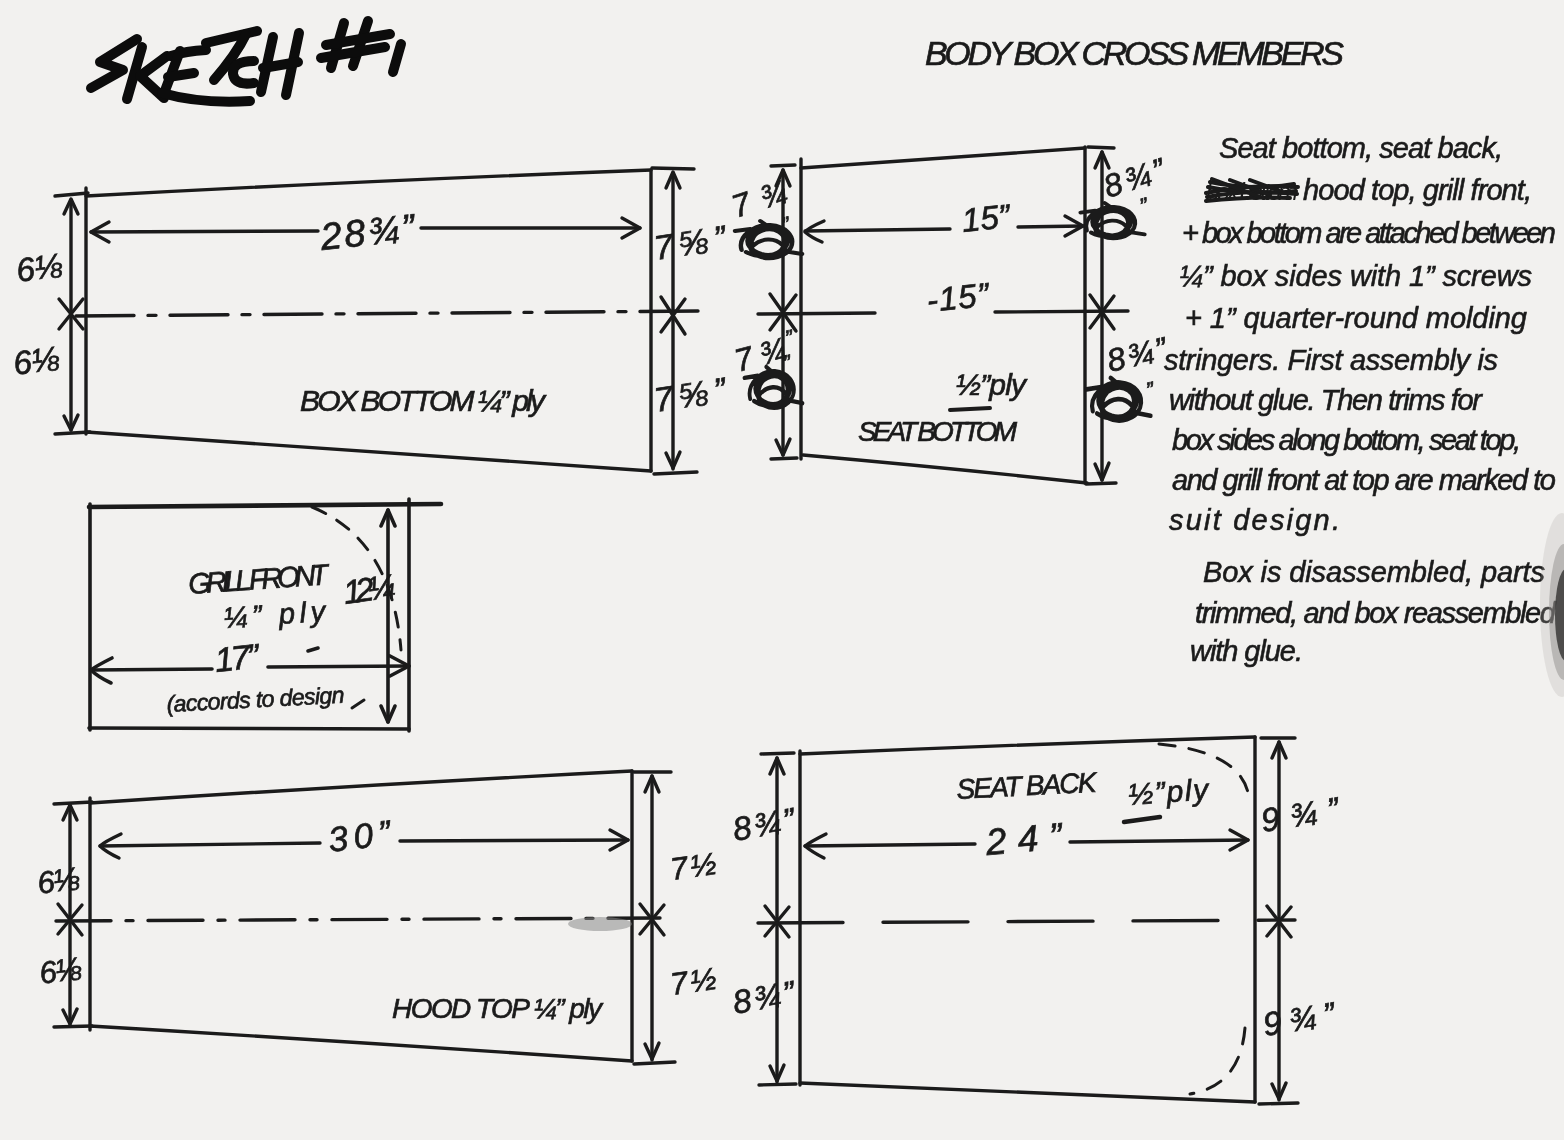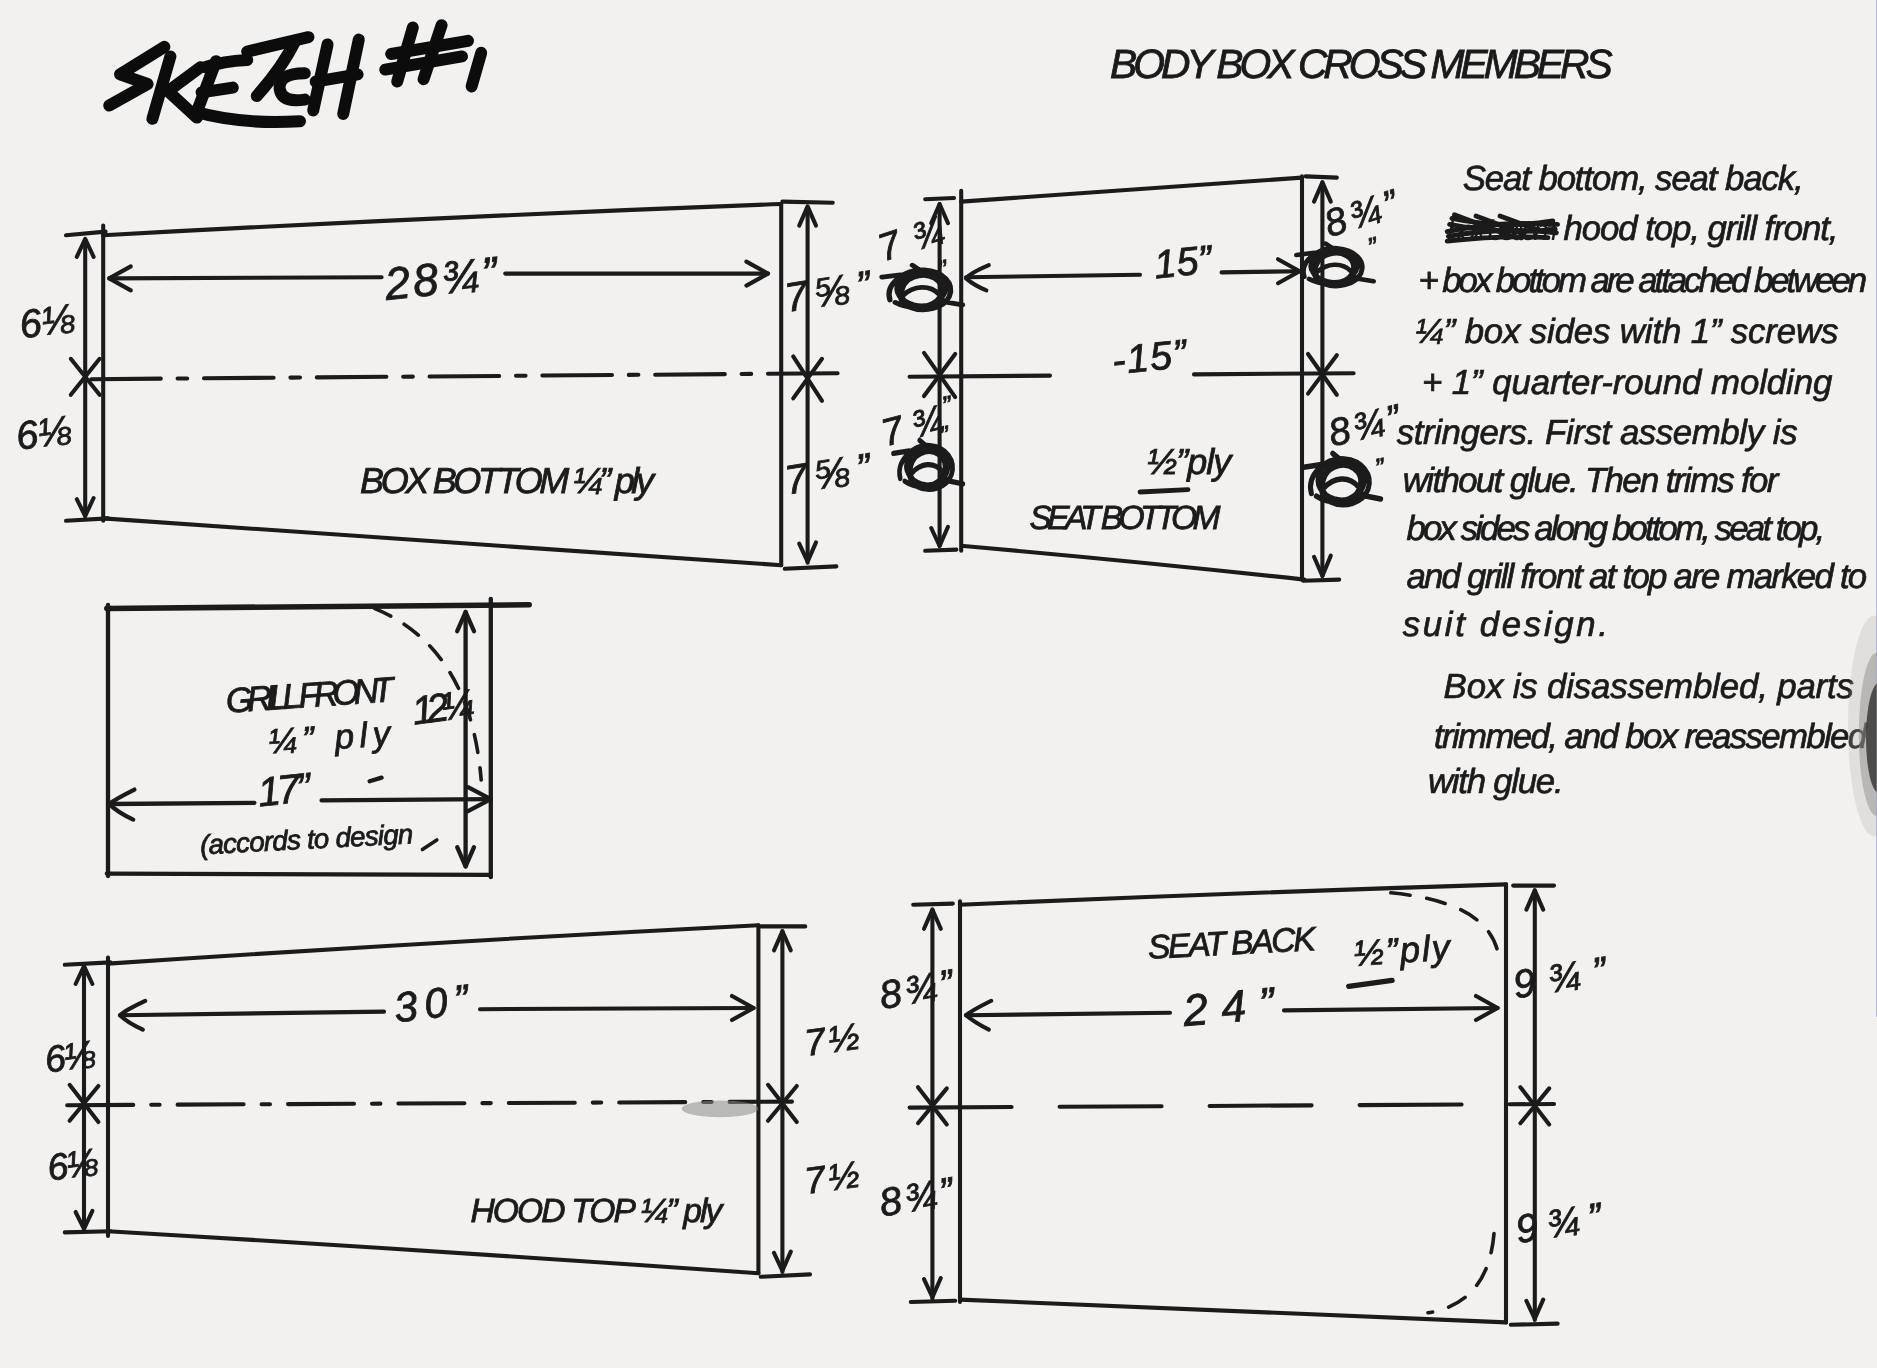--- a/index.html
+++ b/index.html
@@ -1,16 +1,16 @@
 <!DOCTYPE html>
 <html><head>
 <meta charset="utf-8">
 <style>
   html,body{margin:0;padding:0;background:#e8e6e4;}
-  #page{width:1564px;height:1140px;background:#1d4ed8;position:relative;overflow:hidden;}
+  #page{width:1564px;height:1140px;background:#84cc16;position:relative;overflow:hidden;}
   svg{display:block;}
   text{font-family:"Liberation Sans",sans-serif;}
 </style>
 </head>
 <body>
 <div id="page">
 <svg width="1564" height="1140" viewBox="0 0 1564 1140">
 <defs>
   <path id="knot" d="M -24,8 C -28,-6 -12,-18 2,-17 C 16,-16 25,-6 21,5 C 17,15 2,19 -9,14 C -20,9 -18,-6 -6,-11 C 6,-16 17,-8 15,2 C 13,12 0,16 -10,11 C -19,6 -16,-8 -3,-13 C 9,-17 20,-10 18,0 C 16,10 4,15 -6,12 C -15,9 -22,2 -17,-7 C -12,-15 1,-18 10,-13 M -20,10 C -10,16 8,16 16,8 M -30,-11 L -16,-13 M 14,9 L 31,12 M -7,-21 L 1,-15 M -14,4 C -6,-4 6,-5 13,3"></path>
 </defs>

